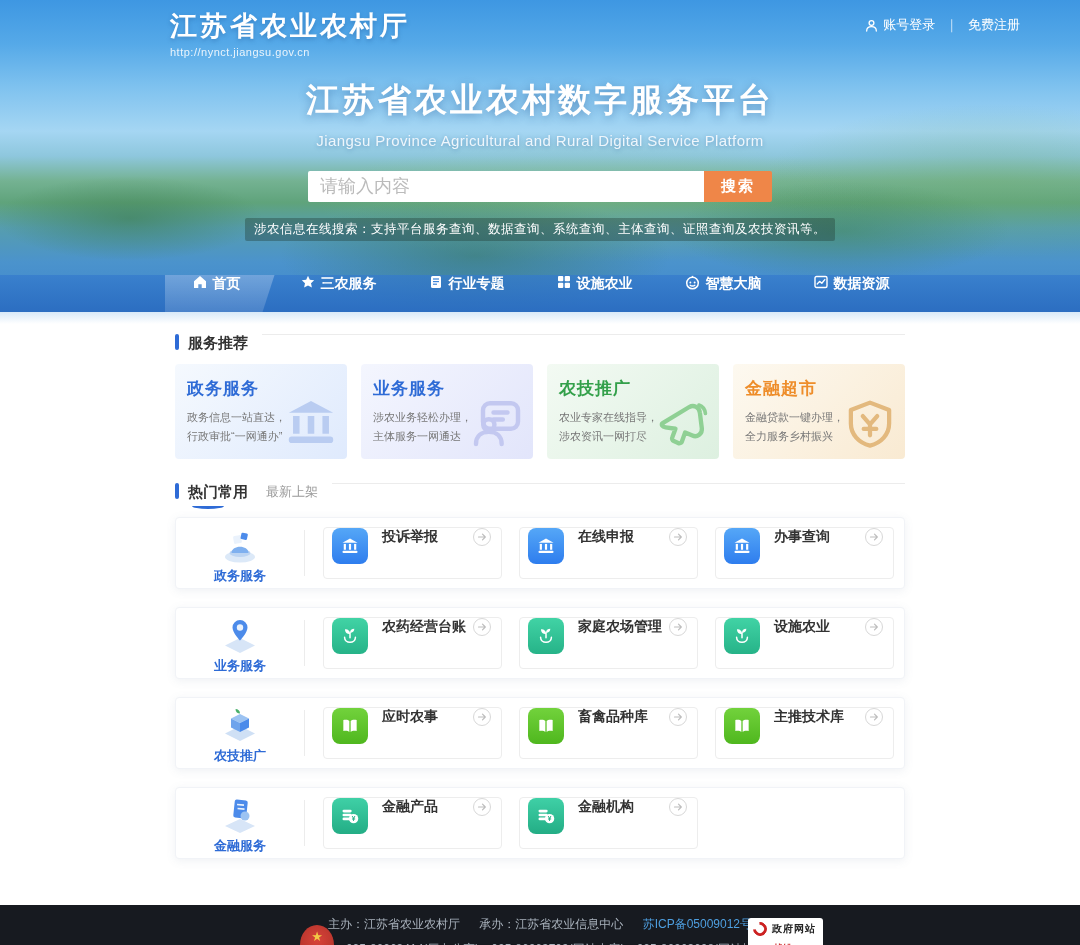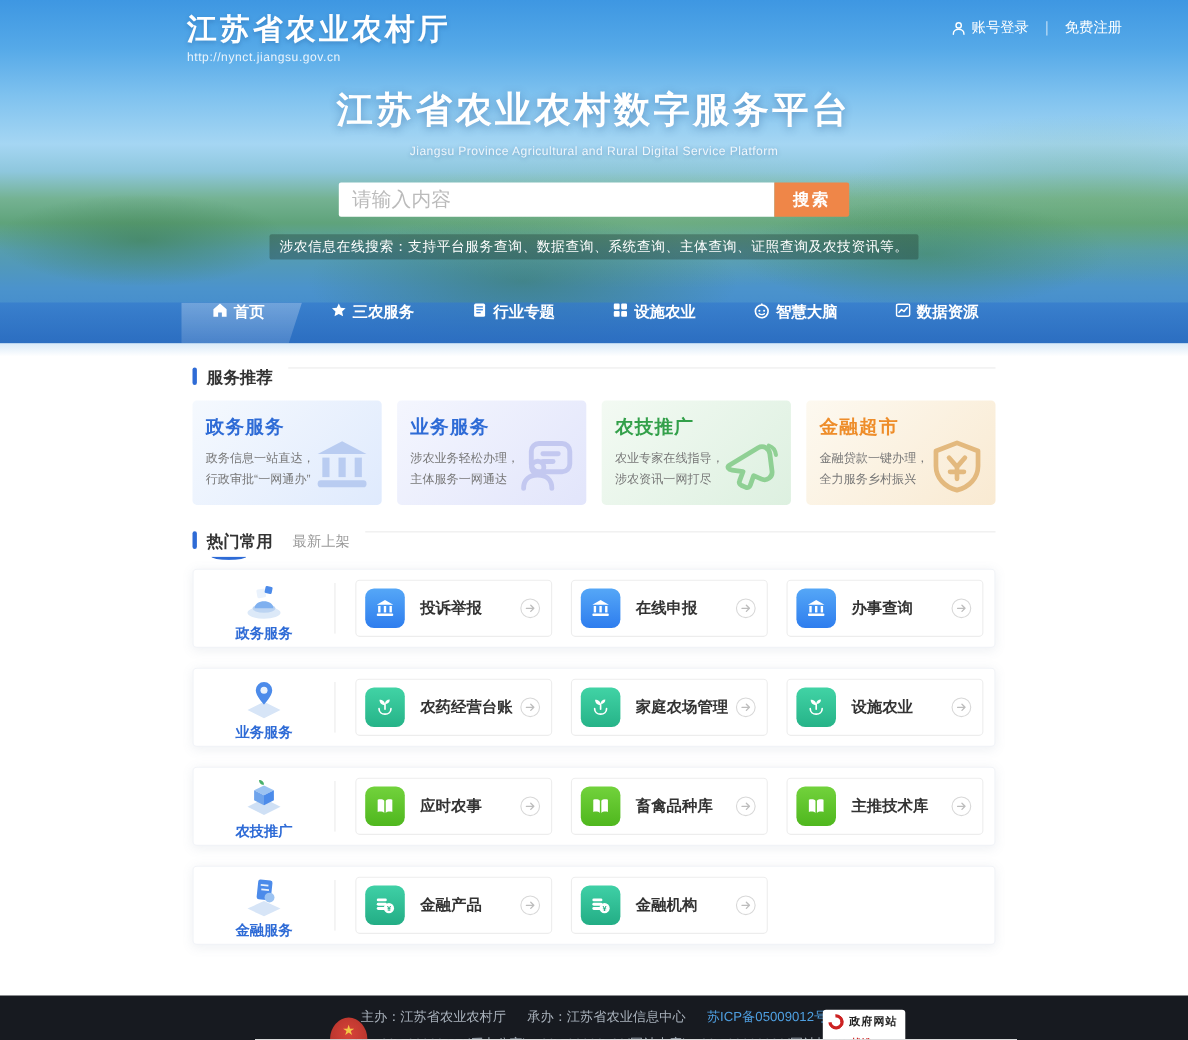--- a/index.html
+++ b/index.html
@@ -19,21 +19,21 @@
   .topbar { position:absolute; top:0; left:0; right:0; height:56px; padding:8px 60px 0 170px; display:flex; justify-content:space-between; align-items:flex-start; }
   .site-name { color:#fff; font-size:27px; font-weight:bold; letter-spacing:3px; text-shadow:0 2px 4px rgba(30,80,140,0.35); }
   .site-url { color:#eaf4fc; font-size:11px; margin-top:2px; letter-spacing:0.5px; }
   .auth { display:flex; align-items:center; margin-top:8px; color:#fff; font-size:13px; }
   .auth .sep { margin:0 10px; color:rgba(255,255,255,0.8); }
   .auth .link { cursor:pointer; }
   .auth svg { margin-right:5px; display:block; }
 
   .hero-center { position:absolute; top:78px; left:0; right:0; text-align:center; }
   .hero-title { color:#fff; font-size:33px; font-weight:bold; letter-spacing:3px; text-shadow:0 2px 8px rgba(30,80,140,0.45); }
-  .hero-sub { color:#eef6fc; font-size:11px; margin-top:9px; letter-spacing:0.4px; text-shadow:0 1px 4px rgba(30,80,140,0.4); }
+  .hero-sub { color:#eef6fc; font-size:15px; margin-top:9px; letter-spacing:0.4px; text-shadow:0 1px 4px rgba(30,80,140,0.4); }
   .searchwrap { width:464px; margin:22px auto 0; display:flex; }
   .searchwrap input { flex:1; height:31px; border:none; outline:none; padding:0 12px; font-size:18px; color:#333; border-radius:2px 0 0 2px; background:#fff; }
   .searchwrap input::placeholder { color:#bbb; }
   .search-btn { width:68px; height:31px; border:none; background:#ef8648; color:#fff; font-size:15px; font-weight:bold; letter-spacing:2px; border-radius:0 2px 2px 0; cursor:pointer; font-family:inherit; }
   .search-hint { width:fit-content; margin:16px auto 12px; background:rgba(30,52,44,0.35); color:#fff; font-size:12.5px; padding:3px 9px; border-radius:2px; letter-spacing:0.5px; }
 
   .nav { position:absolute; left:0; right:0; bottom:0; height:37px; background:linear-gradient(180deg, rgba(52,122,205,0.70), rgba(40,105,190,0.82)); display:flex; justify-content:center; align-items:stretch; }
   .nav-item { display:flex; padding:0 26px; color:#fff; font-size:14px; cursor:pointer;font-weight:bold; }
   .nav-item svg { margin-right:6px; display:block; }
   .nav-item.active { background:linear-gradient(180deg, rgba(255,255,255,0.28), rgba(255,255,255,0.14)); clip-path:polygon(0 0, 100% 0, calc(100% - 12px) 100%, 0 100%); padding:0 34px 0 28px; }
@@ -61,21 +61,21 @@
   .card-line { font-size:11px; color:#777; line-height:1.75; }
   .card-line.first { margin-top:8px; }
   .card-icon { position:absolute; right:8px; bottom:8px; }
 
   .rows { margin-top:14px; }
   .row { height:72px; background:#fff; border:1px solid #f1f3f7; border-radius:4px; box-shadow:0 2px 10px rgba(100,120,150,0.10); display:flex; align-items:center; margin-bottom:18px; }
   .cat { width:128px; display:flex; flex-direction:column; align-items:center; cursor:pointer; }
   .cat-label { font-size:13px; font-weight:bold; color:#2e6bd6; margin-top:1px; }
   .vdiv { width:1px; height:46px; background:#ececec; margin-right:18px; }
   .items { display:flex; gap:17px; }
-  .svc { width:179px; height:52px; border:1px solid #ededed; border-radius:4px; display:flex; align-items:center; padding:0 10px 0 8px; cursor:pointer; background:#fff; }
+  .svc { width:179px; height:52px; border:1px solid #ededed; border-radius:4px; display:flex; align-items:flex-start; padding:0 10px 0 8px; cursor:pointer; background:#fff; }
   .svc-icon { width:36px; height:36px; border-radius:8px; display:flex; align-items:center; justify-content:center; flex:none; }
   .ic-bank   { background:linear-gradient(180deg,#55a7f7,#2e7dee); }
   .ic-sprout { background:linear-gradient(180deg,#41d3a5,#26b388); }
   .ic-book   { background:linear-gradient(180deg,#72d23c,#4fb71e); }
   .ic-coins  { background:linear-gradient(180deg,#3fd0a6,#23ad85); }
   .svc-label { flex:1; margin-left:14px; font-size:14px; font-weight:600; color:#333; }
   .svc-arrow { width:18px; height:18px; border:1px solid #d8d8d8; border-radius:50%; display:flex; align-items:center; justify-content:center; flex:none; }
 
   
   .footer { position:absolute; top:905px; left:0; width:1080px; height:40px; background:#171a20; overflow:hidden; }

